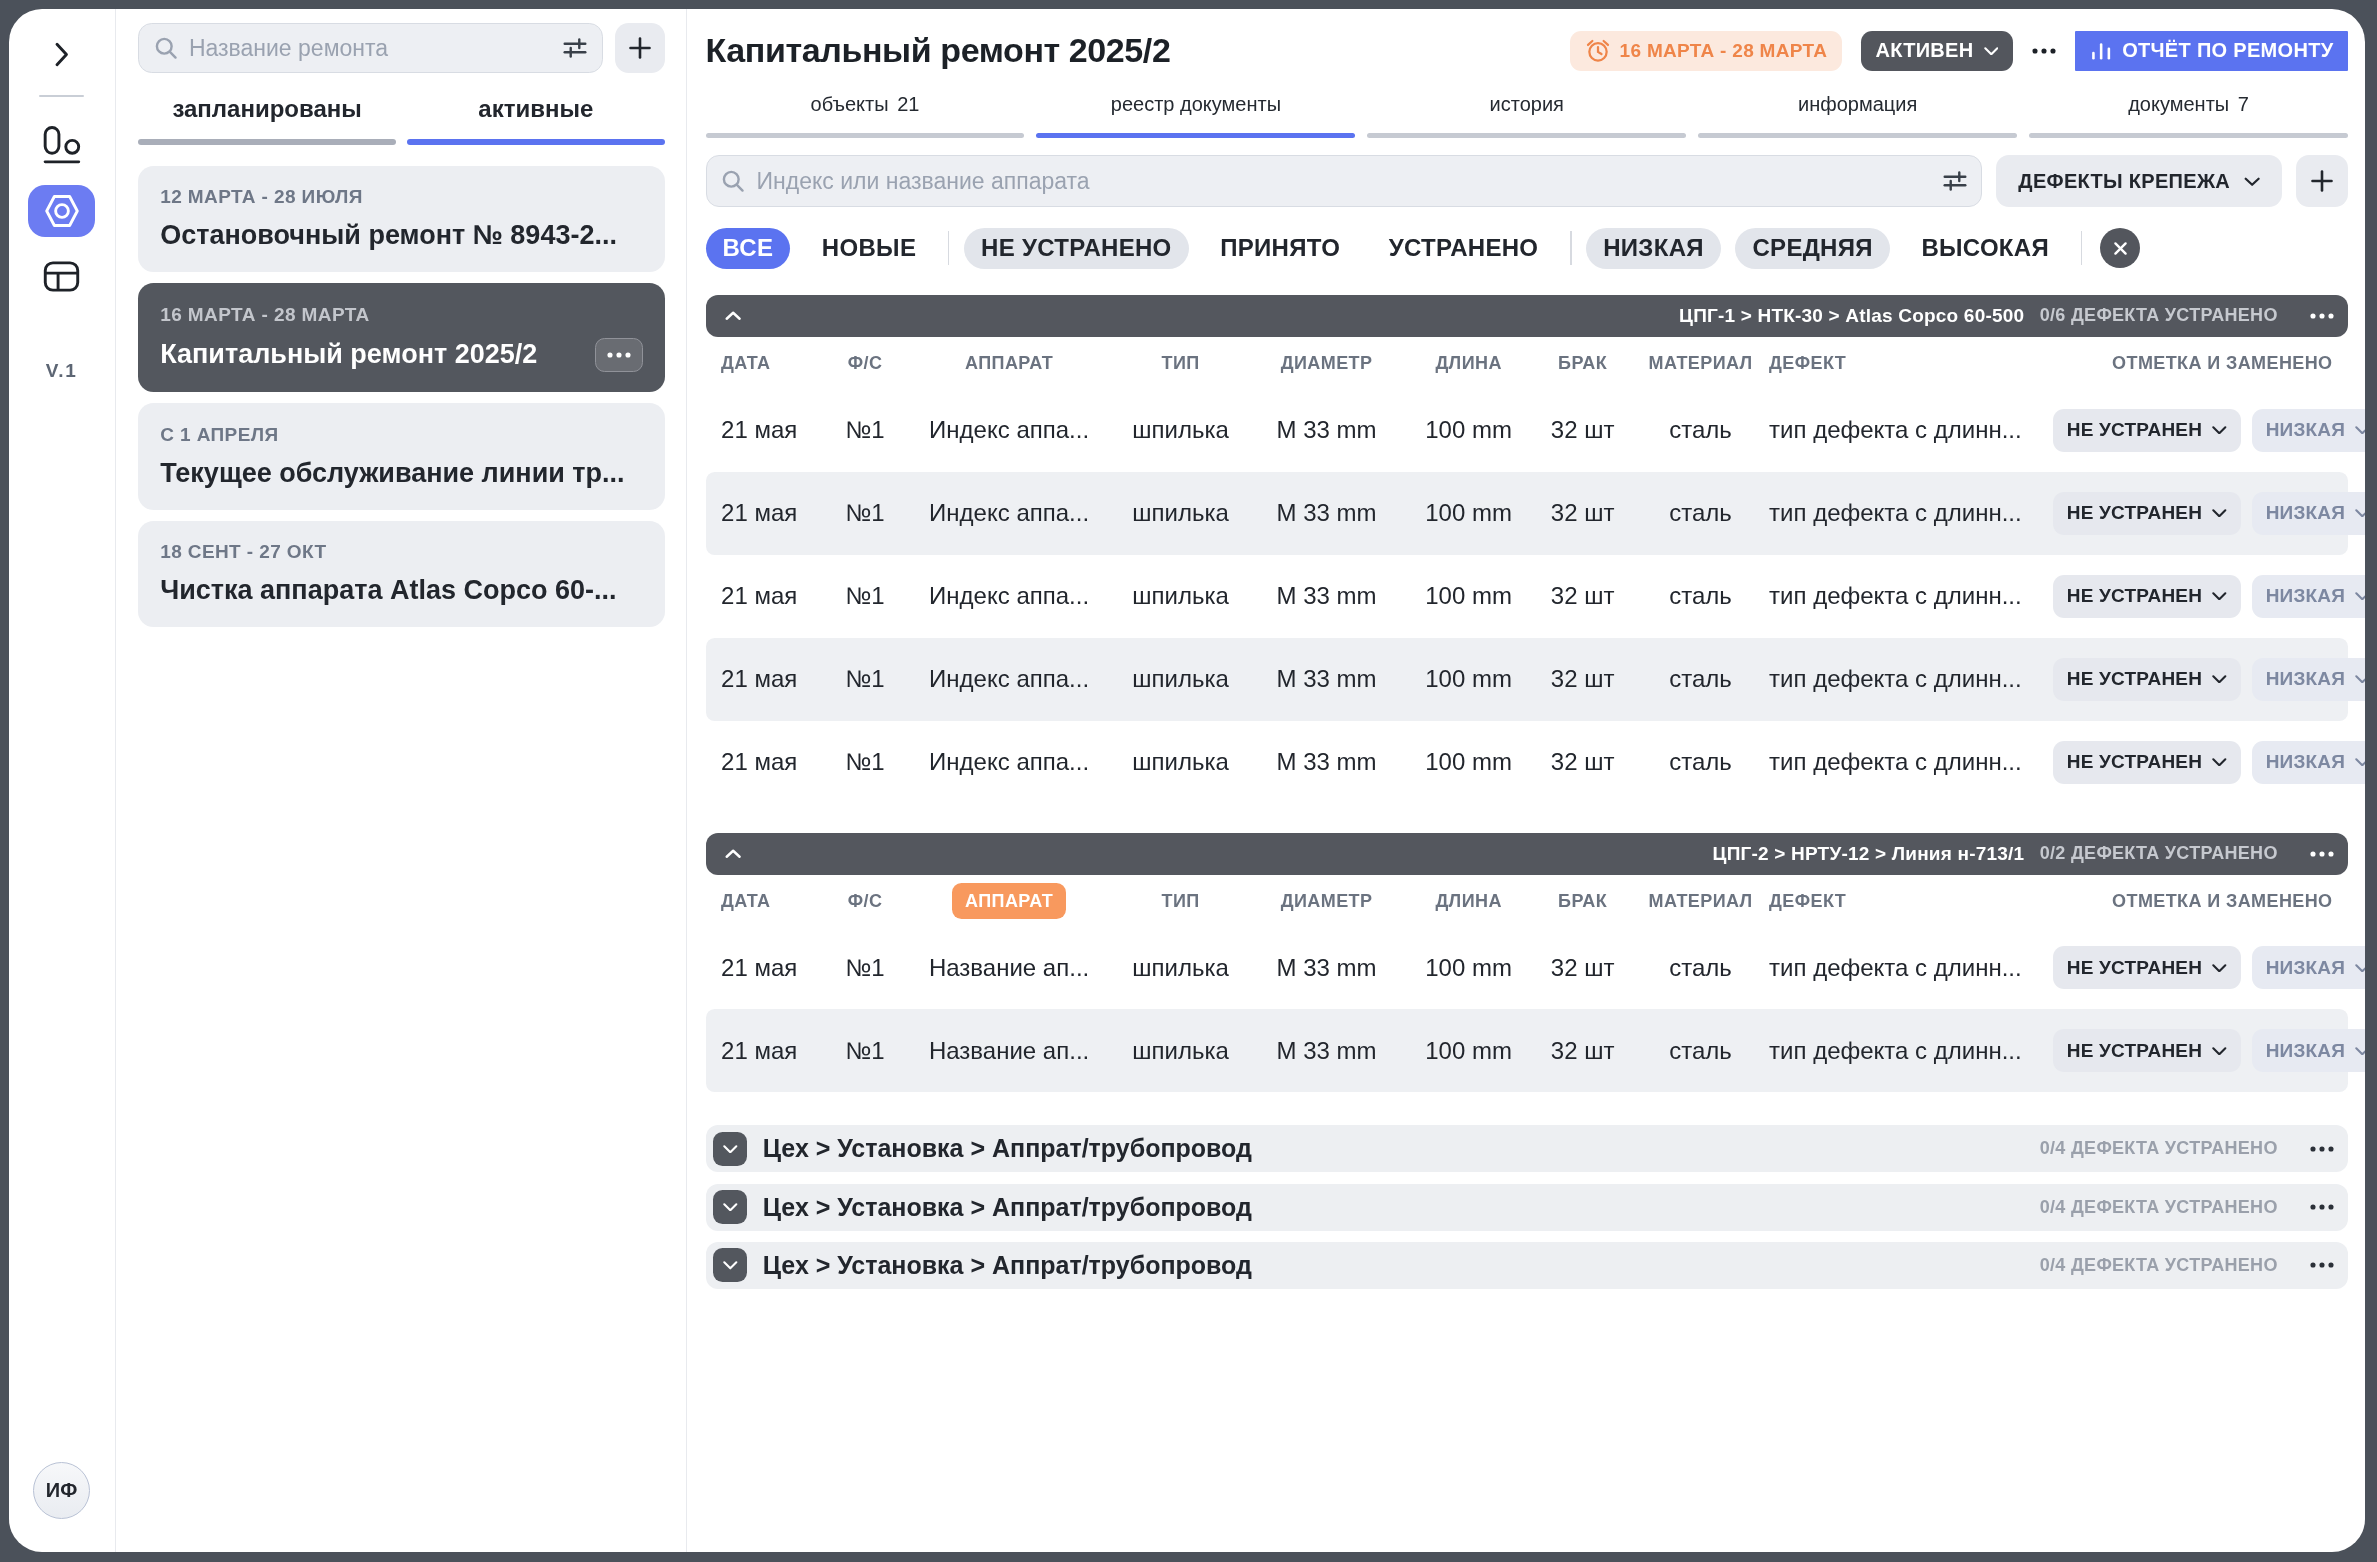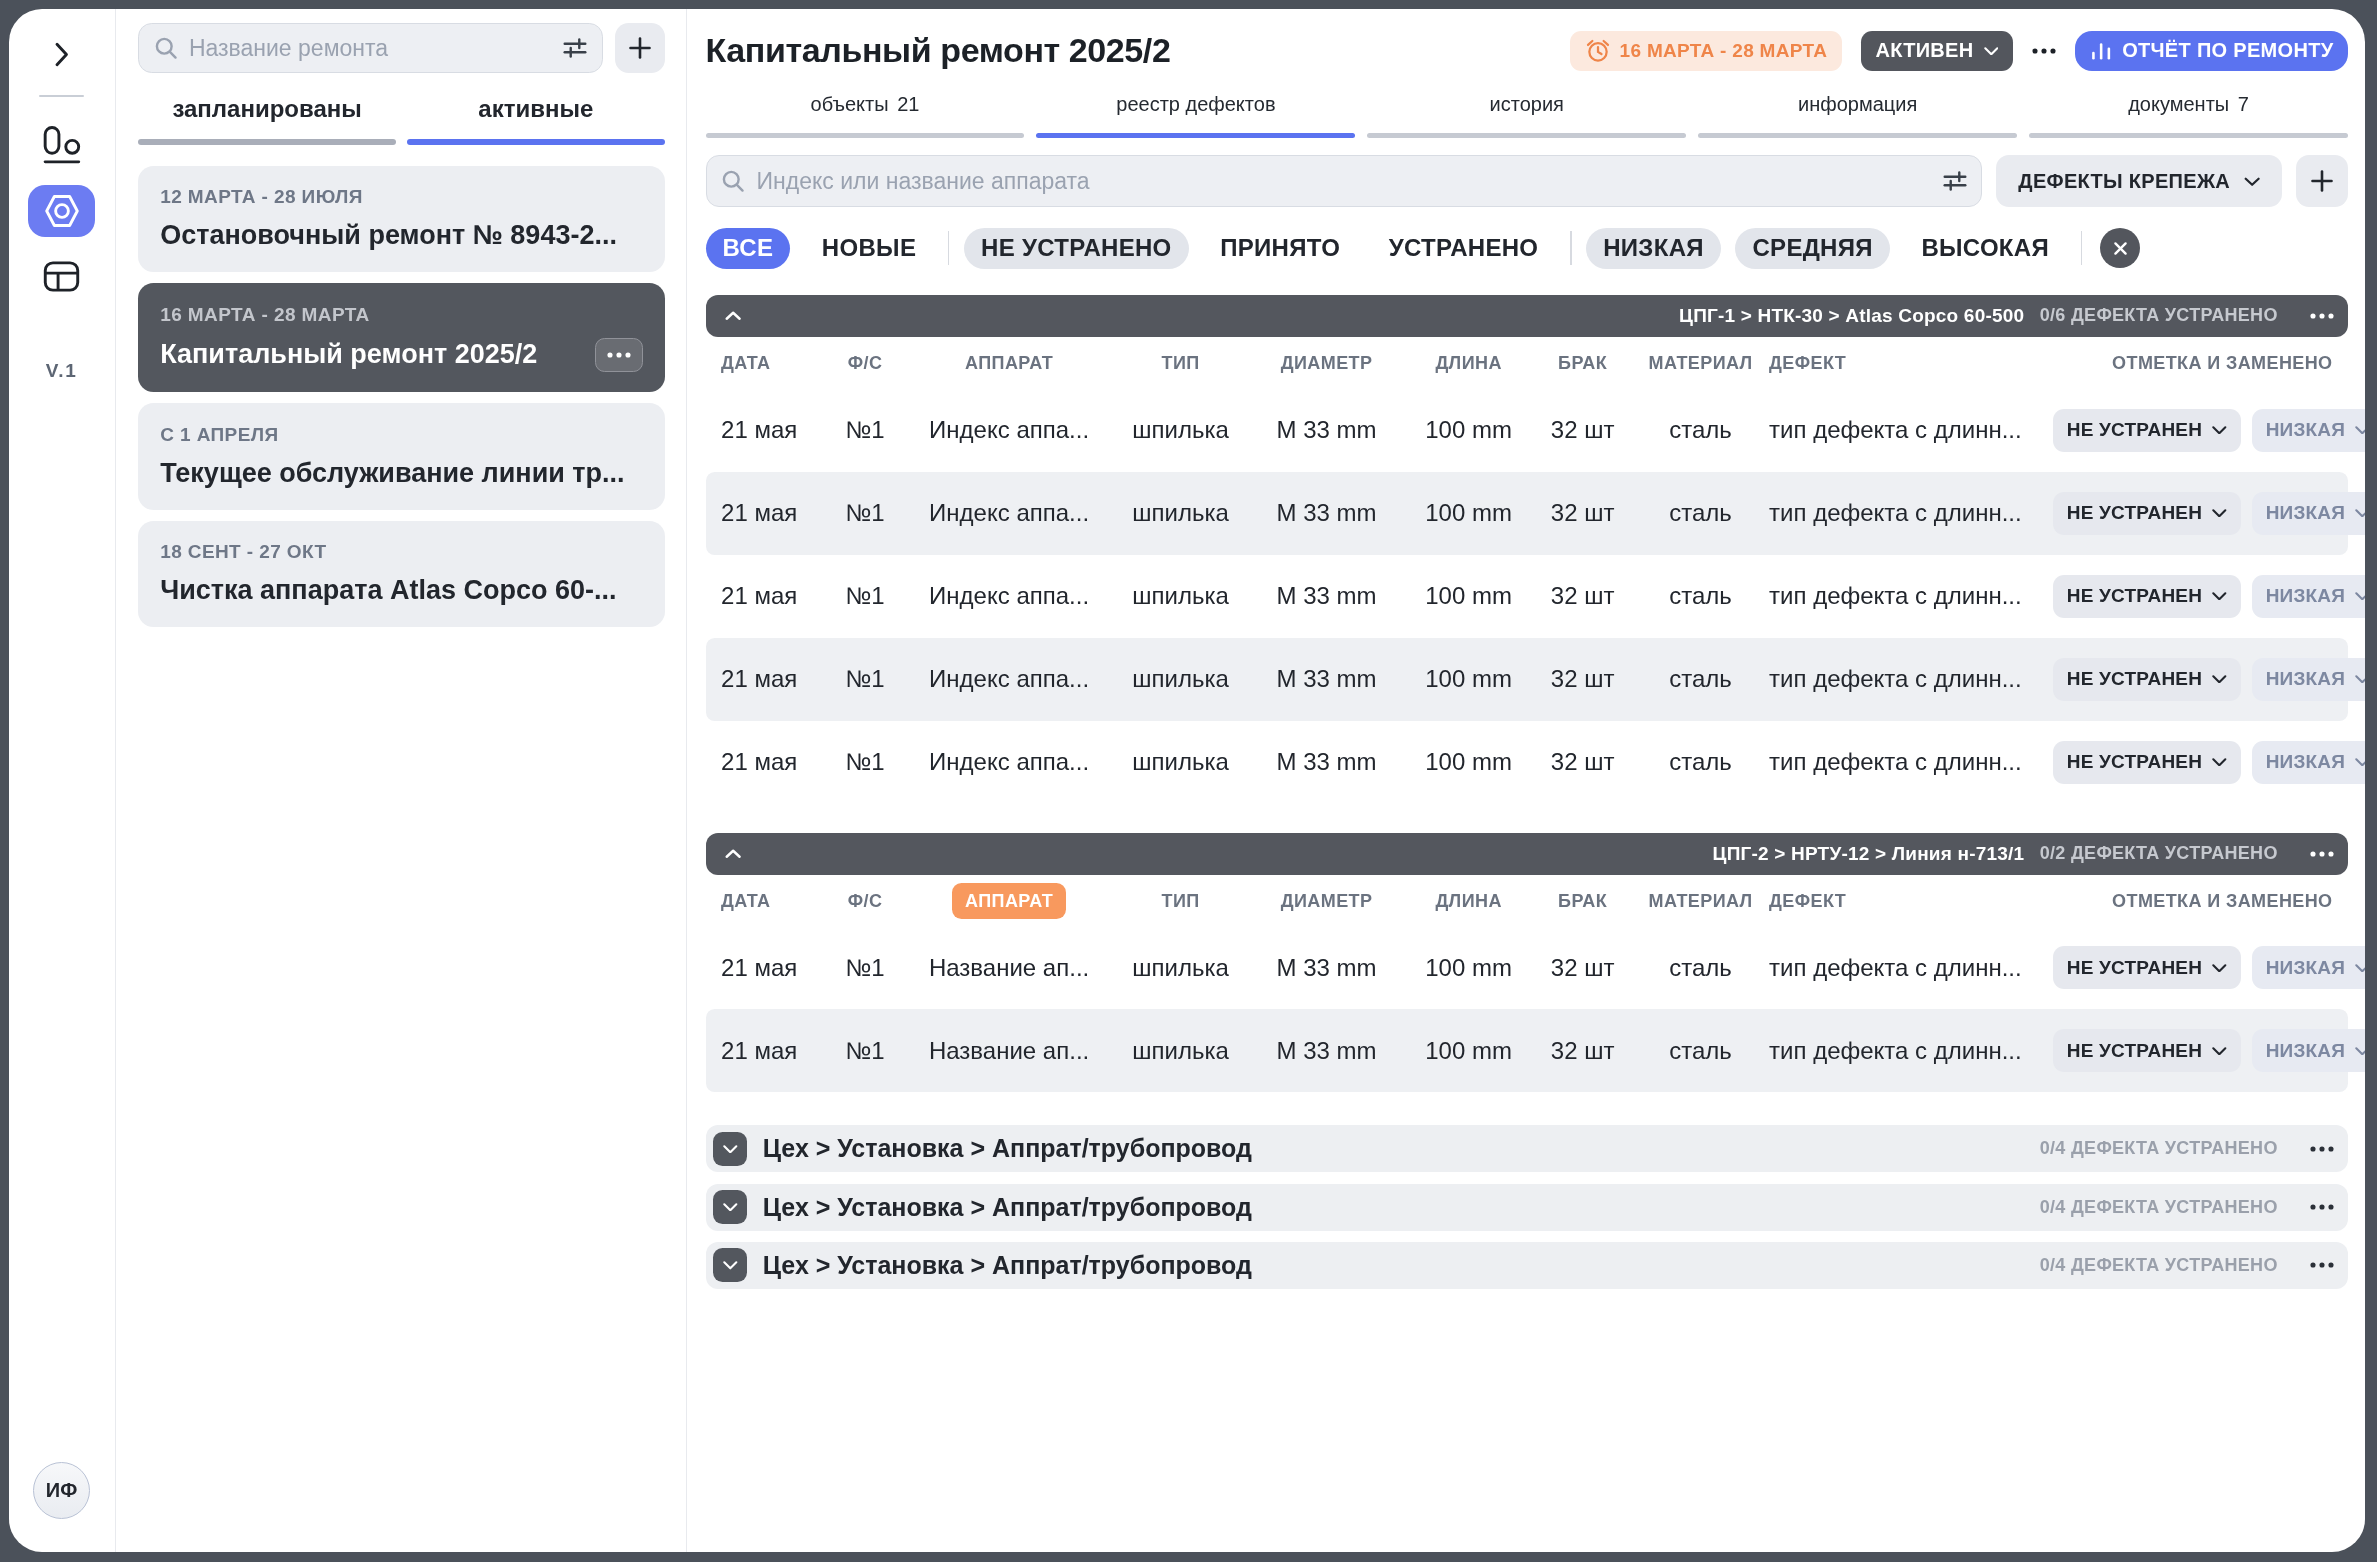--- a/index.html
+++ b/index.html
@@ -41,21 +41,21 @@
 .card-more { width:48px; height:34px; border-radius:9.5px; background:#696c72; border:1.7px solid #909299; color:#fff; display:flex; align-items:center; justify-content:center; cursor:pointer; flex-shrink:0; }
 
 
 .main { flex:1; padding:22.3px 17px 0 19px; display:flex; flex-direction:column; min-width:0; }
 .main-header { display:flex; align-items:center; justify-content:space-between; }
 .page-title { font-size:34px; font-weight:700; color:#1c2127; letter-spacing:-0.4px; white-space:nowrap; }
 .hdr-right { display:flex; align-items:center; gap:19px; }
 .date-badge { height:40px; border-radius:11.2px; background:#fce9de; color:#ef8549; display:flex; align-items:center; gap:8.6px; padding:0 14.6px; font-size:19px; font-weight:700; letter-spacing:0.3px; white-space:nowrap; }
 .status-btn { height:40px; border-radius:11.2px; background:#53565d; color:#fff; border:none; display:flex; align-items:center; gap:10.3px; padding:0 14.6px; font-size:20px; font-weight:700; cursor:pointer; font-family:inherit; letter-spacing:0.3px; }
 .more-btn { border:none; background:none; color:#1c2127; cursor:pointer; display:flex; }
-.report-btn { height:40px; border-radius:17px; background:#5b73f0; color:#fff; border:none; display:flex; align-items:center; gap:10.3px; padding:0 14.6px; font-size:20px; font-weight:700; cursor:pointer; font-family:inherit; letter-spacing:0.3px; white-space:nowrap; }
+.report-btn { height:40px; border-radius:1px; background:#5b73f0; color:#fff; border:none; display:flex; align-items:center; gap:10.3px; padding:0 14.6px; font-size:20px; font-weight:700; cursor:pointer; font-family:inherit; letter-spacing:0.3px; white-space:nowrap; }
 
 .main-tabs { display:flex; gap:12px; margin-top:22.3px; }
 .m-tab { flex:1; display:flex; flex-direction:column; align-items:center; gap:17px; cursor:pointer; }
 .m-tab-label { font-size:20px; font-weight:500; color:#252a31; display:flex; gap:8.6px; align-items:baseline; white-space:nowrap; }
 .m-tab-line { width:100%; height:5.2px; border-radius:2.6px; background:#c6cad2; }
 .m-tab.active .m-tab-line { background:#5b73f0; }
 
 .toolbar { display:flex; gap:13.7px; margin-top:17px; align-items:center; }
 .toolbar .search-box { height:52px; border-radius:13px; }
 .defects-btn { height:52px; border-radius:13px; border:none; background:#e9ebf0; padding:0 22.3px; display:flex; align-items:center; gap:13.7px; font-size:20px; font-weight:700; color:#22262d; cursor:pointer; font-family:inherit; letter-spacing:0.3px; white-space:nowrap; }
@@ -237,21 +237,21 @@
         </button>
       </div>
     </div>
 
     <div class="main-tabs" id="main-tabs">
         <div class="m-tab">
           <span class="m-tab-label">объекты <span class="m-tab-count">21</span></span>
           <span class="m-tab-line"></span>
         </div>
         <div class="m-tab active">
-          <span class="m-tab-label">реестр дефектов</span>
+          <span class="m-tab-label">реестр документы</span>
           <span class="m-tab-line"></span>
         </div>
         <div class="m-tab">
           <span class="m-tab-label">история</span>
           <span class="m-tab-line"></span>
         </div>
         <div class="m-tab">
           <span class="m-tab-label">информация</span>
           <span class="m-tab-line"></span>
         </div>

